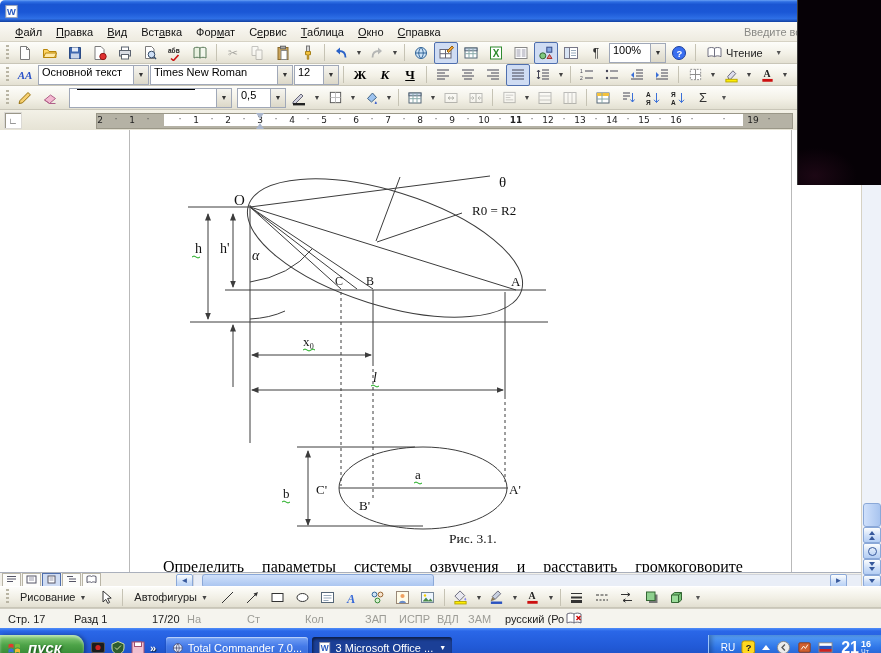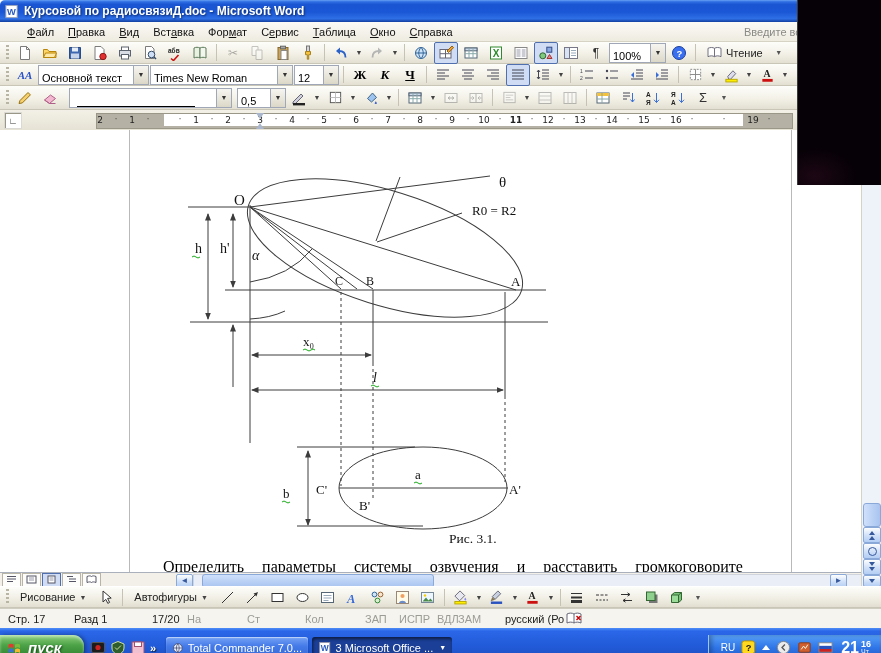--- a/index.html
+++ b/index.html
@@ -7,37 +7,37 @@
        font-family:"Liberation Sans",sans-serif;-webkit-font-smoothing:antialiased}
   .row{position:absolute;left:0;width:881px;display:flex;align-items:center;box-sizing:border-box}
 
   
   #titlebar{top:0;height:22px;background:linear-gradient(180deg,#69a1f5 0%,#2f6fe3 8%,#1a55d2 20%,#1a57d6 55%,#2e6fe6 85%,#123f9e 100%);
             border-radius:5px 5px 0 0;padding:0 4px;gap:5px}
   #titlebar .ttl{color:#fff;font-weight:bold;font-size:12px;text-shadow:1px 1px 2px #0b2a6b;white-space:nowrap}
   .wicon{width:15px;height:15px;flex:none}
 
   
-  #menubar{top:22px;height:20px;background:linear-gradient(180deg,#fbfaf6,#eeebe0);border-bottom:1px solid #d6d2c4;padding-left:20px}
+  #menubar{top:22px;height:20px;background:linear-gradient(180deg,#fbfaf6,#eeebe0);border-bottom:1px solid #d6d2c4;padding-left:8px}
   .menu-item{font-size:11px;color:#111;padding:3px 7px;cursor:default}
   .menu-item u{text-decoration:underline}
   #askbox{position:absolute;left:744px;top:4px;font-size:11px;color:#8a8a86;white-space:nowrap}
 
   
   .tb{background:linear-gradient(180deg,#fdfdfa 0%,#f3f1e7 55%,#e3e0d2 100%);border-bottom:1px solid #c9c6b8;gap:1px;padding:0 3px}
   #tb1{top:42px;height:22px} #tb2{top:64px;height:22px} #tb3{top:86px;height:24px}
   .grip{width:3px;height:16px;margin:0 3px;background:repeating-linear-gradient(180deg,#b9b5a4 0 2px,rgba(0,0,0,0) 2px 4px)}
   .sep{width:1px;height:17px;background:#c6c3b4;margin:0 3px;flex:none}
   .tbtn{width:22px;height:20px;display:flex;align-items:center;justify-content:center;border:1px solid rgba(0,0,0,0);border-radius:2px;flex:none;cursor:default}
   .tbtn svg{display:block}
   .tbtn.pressed{background:#cfdcf3;border-color:#4f6fae}
   .tbtn.dis{opacity:.4;filter:grayscale(.9)}
   .ddsm{width:10px;height:20px;display:flex;align-items:center;justify-content:center;font-size:7px;color:#444;flex:none}
   .tbopt{width:12px;height:20px;display:flex;align-items:center;justify-content:center;font-size:7px;color:#555;flex:none;margin-left:2px}
-  .combo{height:18px;background:#fff;border:1px solid #a0a8b8;display:flex;align-items:flex-end;font-size:11px;padding-left:3px;flex:none;white-space:nowrap;overflow:hidden}
+  .combo{height:18px;background:#fff;border:1px solid #a0a8b8;display:flex;align-items:flex-start;font-size:11px;padding-left:3px;flex:none;white-space:nowrap;overflow:hidden}
   .combo .dd{margin-left:auto;width:14px;height:100%;background:linear-gradient(180deg,#f6f5f0,#dcd8c8);border-left:1px solid #a0a8b8;display:flex;align-items:center;justify-content:center;font-size:7px;color:#333;flex:none}
   .glyph{font-size:12px;line-height:1;color:#333}
   .bold-g{font-family:"Liberation Serif",serif;font-weight:bold;font-size:13px}
   .longline{width:118px;height:0;border-top:1.5px solid #000;margin:0 4px}
 
   
   #rulerrow{top:110px;height:20px;background:linear-gradient(180deg,#f3f1e7,#e6e3d5);width:861px}
   #tabsel{position:absolute;left:4px;top:2px;width:16px;height:15px;background:#fff;border:1px solid #9a97885c;box-shadow:inset 1px 1px 0 #9a9788;display:flex;align-items:center;justify-content:center;font-size:9px;color:#333}
   #rulerstrip{position:absolute;left:96px;top:3px;width:695px;height:14px;background:#b5b2a5;border:1px solid #9a9788}
   #rulerwhite{position:absolute;left:67px;top:0;width:579px;height:12px;background:#fff}
@@ -114,21 +114,20 @@
   #tvwin{position:absolute;left:797px;top:0;width:84px;height:185px;background:#060106 radial-gradient(60px 40px at 20% 95%,#1c0714,#060106 70%);border-left:1px solid #3a3a3a;z-index:99}
 </style>
 </head>
 <body>
 
 <div class="row" id="titlebar">
   <svg class="wicon" viewBox="0 0 16 16">
       <rect x="2" y="1.5" width="12" height="13" fill="#fff" stroke="#9aa4b8"></rect>
       <text x="3.2" y="12" font-size="10" font-weight="bold" fill="#2a5bc0">W</text>
     </svg>
-  <span class="ttl">Курсовой по радиосвязиД.doc - Microsoft Word</span>
 </div>
 
 <div class="row" id="menubar">
   <div style="display:flex">
       <div class="menu-item"><u>Ф</u>айл</div>
       <div class="menu-item"><u>П</u>равка</div>
       <div class="menu-item"><u>В</u>ид</div>
       <div class="menu-item">Вст<u>а</u>вка</div>
       <div class="menu-item">Фор<u>м</u>ат</div>
       <div class="menu-item">С<u>е</u>рвис</div>
@@ -847,21 +846,21 @@
 <div class="row" id="statusbar">
   <span style="left:8px">Стр. 17</span>
   <span style="left:74px">Разд 1</span>
   <span style="left:152px">17/20</span>
   <span class="dim" style="left:187px">На</span>
   <span class="dim" style="left:247px">Ст</span>
   <span class="dim" style="left:305px">Кол</span>
   <span class="dim" style="left:365px">ЗАП</span>
   <span class="dim" style="left:399px">ИСПР</span>
   <span class="dim" style="left:437px">ВДЛ</span>
-  <span class="dim" style="left:458px">ЗАМ</span>
+  <span class="dim" style="left:468px">ЗАМ</span>
   <span style="left:505px">русский (Ро</span>
   <svg id="sb-book" width="17" height="15" viewBox="0 0 17 15">
       <path d="M1 3c2.5-1.2 5-1.2 7 0 2-1.2 4.5-1.2 7 0v9c-2.5-1.2-5-1.2-7 0-2-1.2-4.5-1.2-7 0z" fill="#fff" stroke="#667"></path>
       <path d="M8 3v9" stroke="#667"></path>
       <path d="M10.5 5l4 4M14.5 5l-4 4" stroke="#c00" stroke-width="1.4"></path>
     </svg>
 </div>
 
 <div class="row" id="taskbar">
   <div id="startbtn">

